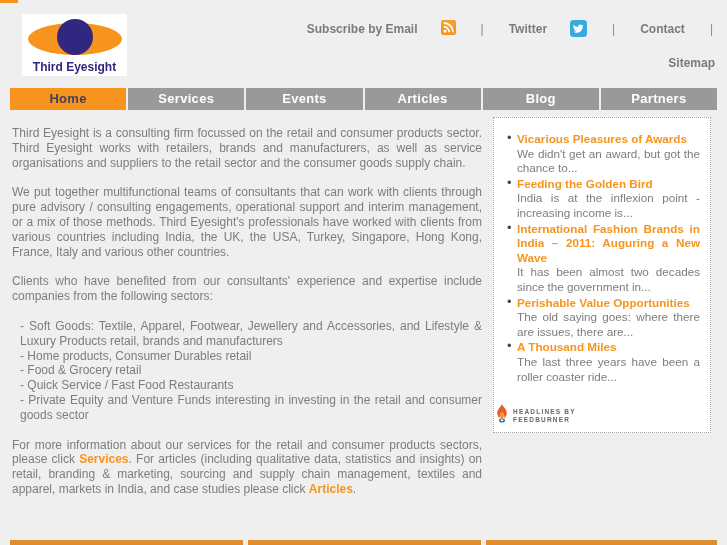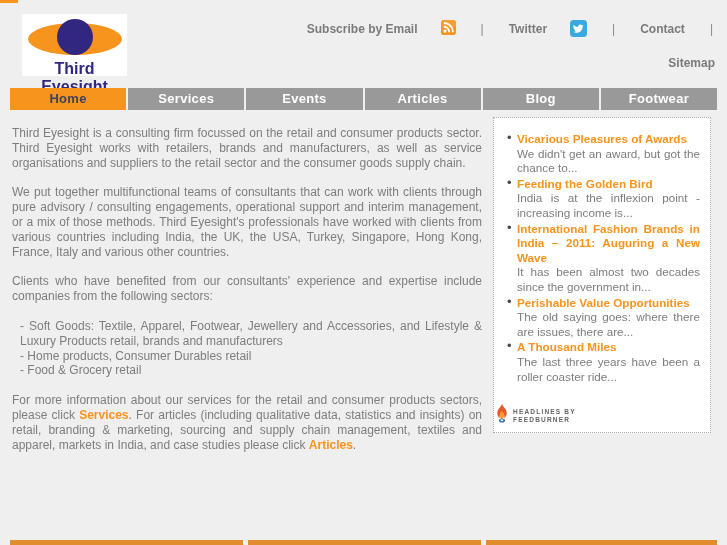--- a/index.html
+++ b/index.html
@@ -7,21 +7,21 @@
   #page{position:relative;width:727px;height:545px;background:#F0EFEF;overflow:hidden;margin:0 auto;}
 
   
   .top-notch{position:absolute;left:0;top:0;width:18px;height:3px;background:#F7941D;}
 
   
   .logo{position:absolute;left:22px;top:14px;width:105px;height:62px;background:#ffffff;}
   .eye-wrap{position:relative;width:94px;height:42px;margin:3px auto 0;}
   .eye-ball{position:absolute;left:0;top:6px;width:94px;height:32px;background:#F7941D;border-radius:50%;}
   .eye-pupil{position:absolute;left:29px;top:2px;width:36px;height:36px;background:#312781;border-radius:50%;}
-  .logo-text{text-align:center;font-size:16px;font-weight:bold;color:#312781;letter-spacing:0px;margin-top:1px;}
+  .logo-text{text-align:center;font-size:12px;font-weight:bold;color:#312781;letter-spacing:0px;margin-top:1px;}
 
   
   .header-links{position:absolute;top:8px;right:12px;text-align:right;font-size:12px;font-weight:bold;color:#7B7B7B;line-height:18px;}
   .header-links .row{display:flex;justify-content:flex-end;gap:23px;margin-top:12px;}
   .hsep{font-weight:normal;color:#8a8a8a;padding:0 2px;}
   .hlink{cursor:pointer;}
   .icon-rss, .icon-twitter{display:inline-block;vertical-align:middle;}
 
   
   .search-row{position:absolute;left:495px;top:52px;display:flex;align-items:center;}
@@ -100,31 +100,33 @@
     </div>
   </div>
 
 
   <div class="nav">
     <div class="nav-tab active">Home</div>
     <div class="nav-tab">Services</div>
     <div class="nav-tab">Events</div>
     <div class="nav-tab">Articles</div>
     <div class="nav-tab">Blog</div>
-    <div class="nav-tab">Footwear</div>
+    <div class="nav-tab">Partners</div>
   </div>
 
   <div class="content">
     <p>Third Eyesight is a consulting firm focussed on the retail and consumer products sector. Third Eyesight works with retailers, brands and manufacturers, as well as service organisations and suppliers to the retail sector and the consumer goods supply chain.</p>
     <p>We put together multifunctional teams of consultants that can work with clients through pure advisory / consulting engagements, operational support and interim management, or a mix of those methods. Third Eyesight's professionals have worked with clients from various countries including India, the UK, the USA, Turkey, Singapore, Hong Kong, France, Italy and various other countries.</p>
     <p>Clients who have benefited from our consultants' experience and expertise include companies from the following sectors:</p>
     <div class="sectors">
       <div>- Soft Goods: Textile, Apparel, Footwear, Jewellery and Accessories, and Lifestyle &amp; Luxury    Products retail, brands and manufacturers</div>
       <div>- Home products, Consumer Durables retail</div>
       <div>- Food &amp; Grocery retail</div>
+      <div>- Quick Service / Fast Food Restaurants</div>
+      <div>- Private Equity and Venture Funds interesting in investing in the retail and consumer goods    sector</div>
     </div>
     <p><span>For more information about our services for the retail and consumer products sectors, please click </span><span class="inline-link">Services</span><span>. For articles (including qualitative data, statistics and  insights) on retail, branding &amp; marketing, sourcing and supply chain management, textiles and apparel, markets in India, and case studies please click </span><span class="inline-link">Articles</span><span>.</span></p>
   </div>
 
   <div class="sidebar">
     <ul>
       <li>
         <span class="sb-title">Vicarious Pleasures of Awards</span>
         <span class="sb-snippet">We didn't get an award, but got the chance to...</span>
       </li>

